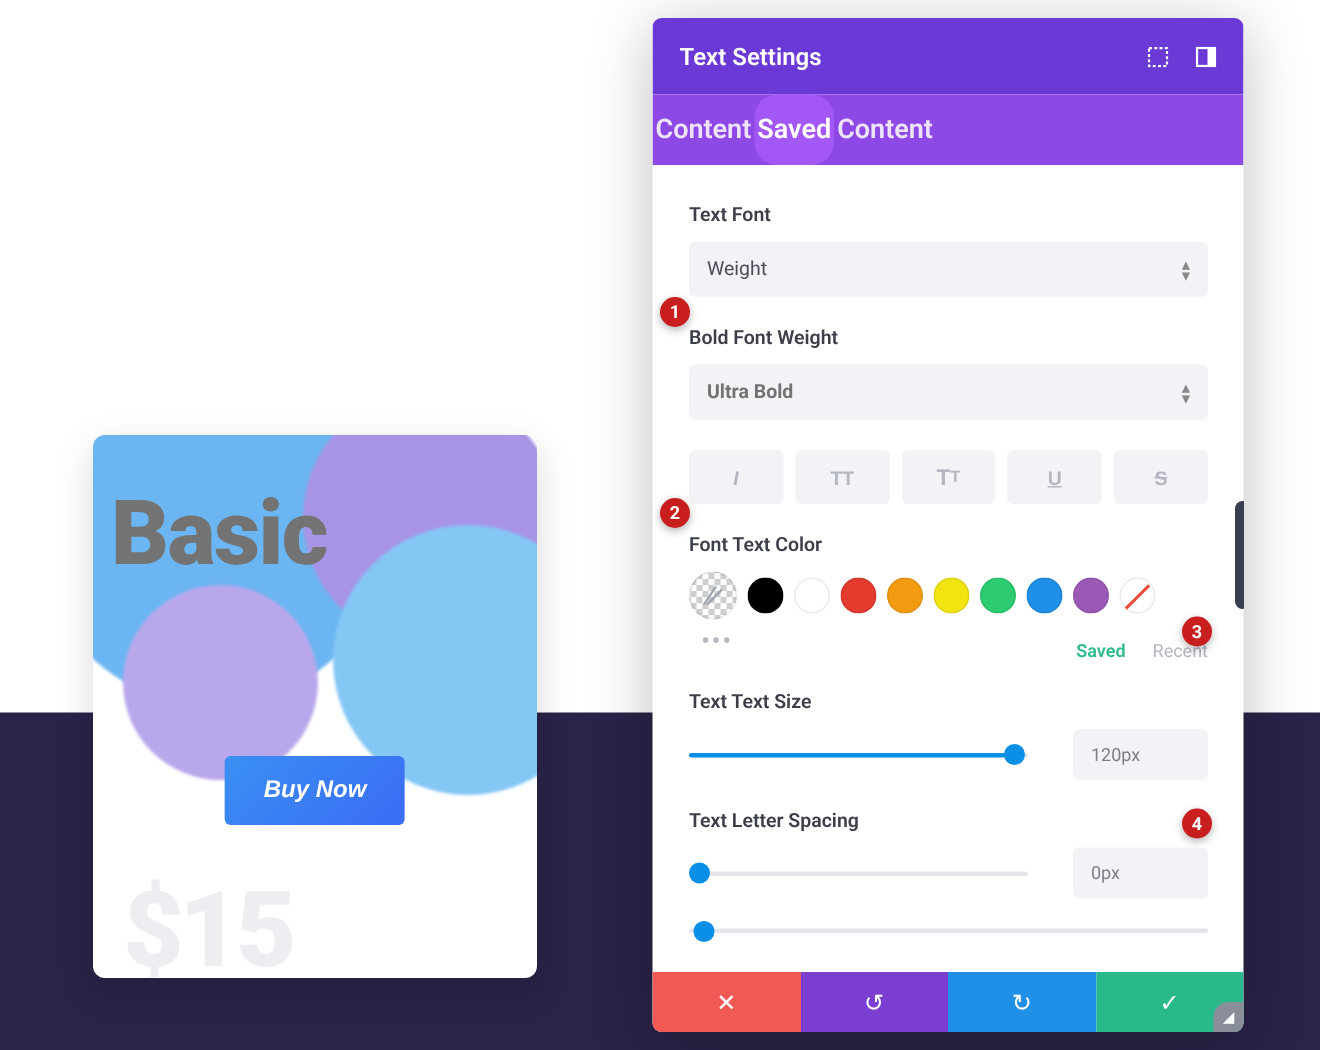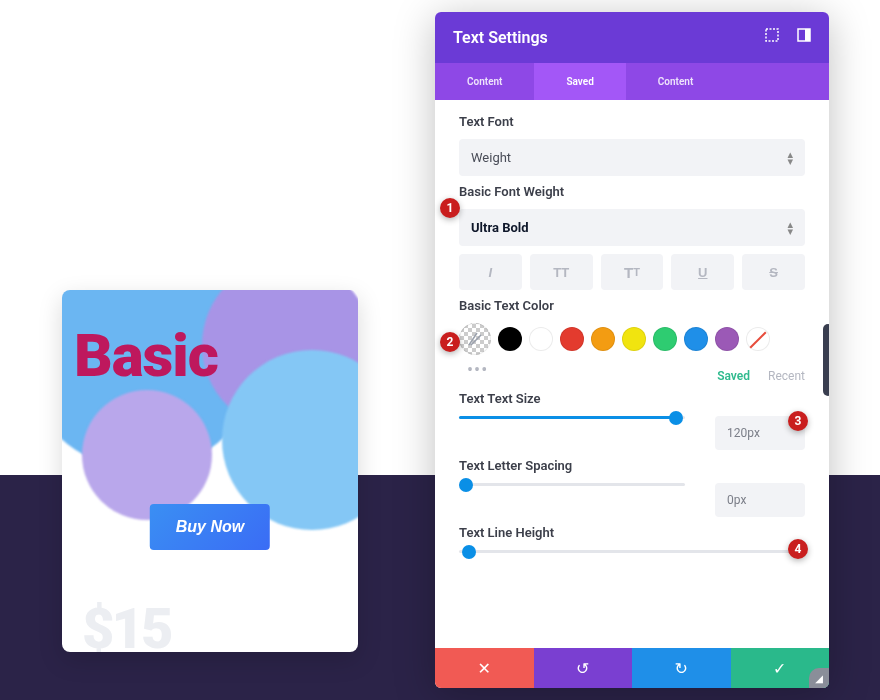--- a/index.html
+++ b/index.html
@@ -4,59 +4,59 @@
 <style>
 * { margin: 0; padding: 0; box-sizing: border-box; }
 body { font-family: -apple-system, BlinkMacSystemFont, "Segoe UI", Roboto, sans-serif; width: 880px; height: 700px; background: #fff; position: relative; overflow: hidden; }
 
 .dark-bg { position: absolute; left: 0; right: 0; top: 475px; bottom: 0; background: #2b2348; }
 
 
 .preview-card { position: absolute; left: 62px; top: 290px; width: 296px; height: 362px; border-radius: 8px; overflow: hidden; box-shadow: 0 8px 25px rgba(0,0,0,0.15); background: #fff; }
 .preview-paint { position: absolute; inset: 0; }
 .blob { position: absolute; border-radius: 50%; filter: blur(1px); }
-.preview-title { position: absolute; left: 12px; top: 30px; font-size: 60px; font-weight: 900; color: #be185d; letter-spacing: -1px; }
+.preview-title { position: absolute; left: 12px; top: 30px; font-size: 60px; font-weight: 900; color: #737373; letter-spacing: -1px; }
 .buy-btn { position: absolute; left: 50%; transform: translateX(-50%); top: 214px; background: linear-gradient(135deg, #3a8ff3, #3a6cf5); color: #fff; font-weight: 800; font-size: 16px; padding: 14px 26px; border-radius: 4px; border: none; font-style: italic; }
-.price { position: absolute; left: 20px; bottom: -10px; font-size: 56px; font-weight: 900; color: #eceef2; letter-spacing: -3px; }
+.price { position: absolute; left: 20px; bottom: -10px; font-size: 70px; font-weight: 900; color: #eceef2; letter-spacing: -3px; }
 
 
 .panel { position: absolute; left: 435px; top: 12px; width: 394px; height: 676px; background: #fff; border-radius: 6px; box-shadow: 0 6px 40px rgba(0,0,0,0.25); overflow: hidden; display: flex; flex-direction: column; }
-.panel-header { background: #6b3ad6; color: #fff; padding: 16px 18px; display: flex; align-items: flex-start; justify-content: space-between; }
+.panel-header { background: #6b3ad6; color: #fff; padding: 16px 18px; display: flex; align-items: center; justify-content: space-between; }
 .panel-title { font-size: 16px; font-weight: 600; }
 .header-icons { display: flex; gap: 18px; }
 .header-icon { width: 14px; height: 14px; display: flex; align-items: center; justify-content: center; cursor: pointer; }
 
 .tabs { background: #8e48e6; display: flex; }
-.tab { padding: 13px 32px; color: rgba(255,255,255,0.85); font-size: 10px; font-weight: 600; cursor: pointer; }
+.tab { padding: 13px 2px; color: rgba(255,255,255,0.85); font-size: 18px; font-weight: 600; cursor: pointer; border-radius: 15px; }
 .tab.active { background: #a357f7; color: #fff; }
 
 .panel-body { flex: 1; overflow-y: auto; padding: 6px 24px 8px 24px; position: relative; }
 .panel-body::-webkit-scrollbar { width: 0; }
 .scroll-pill { position: absolute; right: -4px; top: 224px; width: 10px; height: 72px; background: #393e4f; border-radius: 6px; }
 
-.field-group { margin-top: 8px; }
+.field-group { margin-top: 20px; }
 .field-label { font-size: 13px; color: #3c3f4a; font-weight: 600; margin-bottom: 10px; }
 .select-box { background: #f2f3f6; border-radius: 4px; padding: 11px 12px; font-size: 13px; color: #4a4d58; position: relative; cursor: pointer; }
 .select-caret { position: absolute; right: 12px; top: 50%; transform: translateY(-50%); color: #888; font-size: 11px; line-height: 7px; }
-.select-bold { font-weight: 700; color: #0f172a; }
+.select-bold { font-weight: 700; color: #737373; }
 
 .style-buttons { display: flex; gap: 8px; }
 .style-btn { flex: 1; background: #f2f3f6; border: none; height: 36px; border-radius: 4px; color: #b4b7c1; font-size: 13px; font-weight: 600; cursor: pointer; display: flex; align-items: center; justify-content: center; }
 
 .color-row { display: flex; align-items: center; gap: 7px; flex-wrap: wrap; }
 .swatch { width: 24px; height: 24px; border-radius: 50%; cursor: pointer; border: 1px solid rgba(0,0,0,0.08); }
 .swatch.transparent { background-image: linear-gradient(45deg,#ccc 25%,transparent 25%),linear-gradient(-45deg,#ccc 25%,transparent 25%),linear-gradient(45deg,transparent 75%,#ccc 75%),linear-gradient(-45deg,transparent 75%,#ccc 75%); background-size: 8px 8px; background-position: 0 0,0 4px,4px -4px,-4px 0; width: 32px; height: 32px; display:flex; align-items:center; justify-content:center; }
 .swatch.none { background: #fff; position: relative; }
 .swatch.none::after { content: ""; position: absolute; width: 100%; height: 2px; background: #e74c3c; top: 50%; left: 0; transform: rotate(-45deg); }
 .dots-more { color: #b4b7c1; font-size: 18px; letter-spacing: 1px; padding-left: 8px; cursor: pointer; }
 .color-tabs { display: flex; justify-content: flex-end; gap: 18px; margin-top: 14px; font-size: 12px; }
 .color-tab { color: #b4b7c1; cursor: pointer; }
 .color-tab.active { color: #2fba8e; font-weight: 600; }
 
-.slider-row { display: flex; align-items: flex-start; gap: 30px; }
+.slider-row { display: flex; align-items: center; gap: 30px; }
 .slider-track { flex: 1; height: 3px; background: #e3e5ea; border-radius: 2px; position: relative; cursor: pointer; }
 .slider-fill { position: absolute; height: 3px; background: #0a8fe6; border-radius: 2px; }
 .slider-thumb { position: absolute; width: 14px; height: 14px; background: #0a8fe6; border-radius: 50%; top: 50%; transform: translate(-50%,-50%); }
 .value-box { width: 90px; background: #f2f3f6; border-radius: 4px; padding: 10px 12px; font-size: 12px; color: #7b7e88; text-align: left; }
 
 .footer { display: flex; height: 40px; }
 .footer-btn { flex: 1; display: flex; align-items: center; justify-content: center; color: #fff; font-size: 16px; cursor: pointer; position: relative; }
 .fb-close { background: #f15a54; }
 .fb-undo { background: #7a3fd1; }
 .fb-redo { background: #1f8fe8; }
@@ -112,21 +112,21 @@
 
     <div class="field-group">
       <div class="field-label">Text Font</div>
       <div class="select-box">
         <span>Weight</span>
         <span class="select-caret">▴<br>▾</span>
       </div>
     </div>
 
     <div class="field-group">
-      <div class="field-label">Basic Font Weight</div>
+      <div class="field-label">Bold Font Weight</div>
       <div class="select-box">
         <span class="select-bold">Ultra Bold</span>
         <span class="select-caret">▴<br>▾</span>
       </div>
     </div>
 
     <div class="field-group">
       <div class="style-buttons">
         <button class="style-btn" style="font-style:italic;">I</button>
         <button class="style-btn">TT</button>
@@ -137,21 +137,21 @@
         <button class="style-btn">
             <span style="text-decoration:underline;">U</span>
           </button>
         <button class="style-btn">
             <span style="text-decoration:line-through;">S</span>
           </button>
       </div>
     </div>
 
     <div class="field-group">
-      <div class="field-label">Basic Text Color</div>
+      <div class="field-label">Font Text Color</div>
       <div class="color-row">
         <div class="swatch transparent">
             <svg width="16" height="16" viewBox="0 0 16 16">
               <path d="M2 14 L10 2 M4 14 L14 4" stroke="#9aa0ac" stroke-width="1.5" fill="none"></path>
             </svg>
           </div>
         <div class="swatch" style="background:#000;"></div>
         <div class="swatch" style="background:#fff;"></div>
         <div class="swatch" style="background:#e33b2e;"></div>
         <div class="swatch" style="background:#f39c12;"></div>
@@ -186,21 +186,20 @@
       <div class="slider-row">
         <div class="slider-track">
           <div class="slider-fill" style="width:0%;"></div>
           <div class="slider-thumb" style="left:3%;"></div>
         </div>
         <div class="value-box">0px</div>
       </div>
     </div>
 
     <div class="field-group">
-      <div class="field-label">Text Line Height</div>
       <div class="slider-row">
         <div class="slider-track">
           <div class="slider-fill" style="width:0%;"></div>
           <div class="slider-thumb" style="left:3%;"></div>
         </div>
       </div>
     </div>
 
   </div>
 

